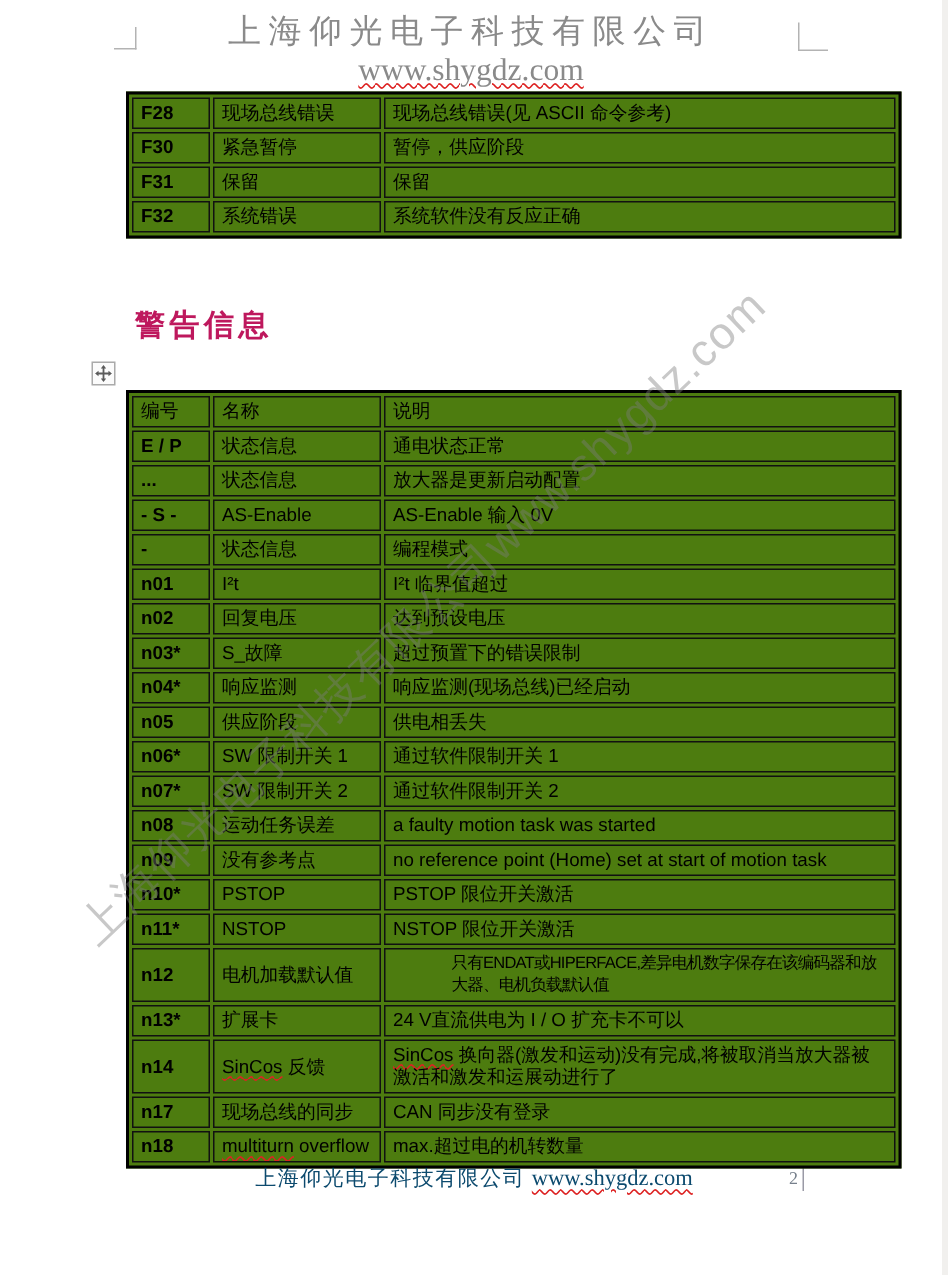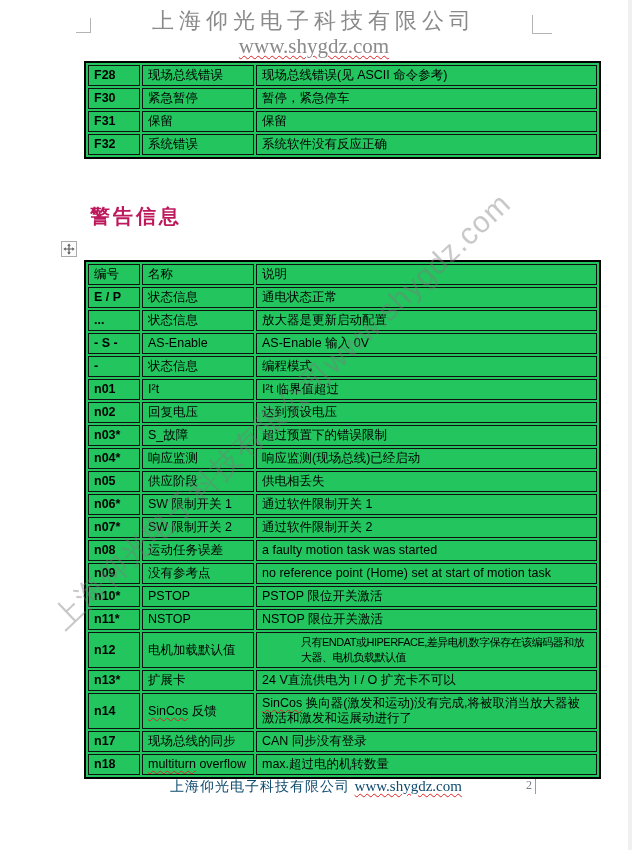--- a/index.html
+++ b/index.html
@@ -15,21 +15,21 @@
   .site-url { font-family:"Liberation Serif", serif; font-size:21px; line-height:24px;
               text-decoration:underline wavy #d22; text-decoration-thickness:1px; text-underline-offset:2px; }
 
   
   .mark { position:absolute; }
   .mark-tl { left:76px; top:18px; width:15px; height:15px; border-right:1px solid #b3b3b3; border-bottom:1px solid #b3b3b3; }
   .mark-tr { left:532px; top:15px; width:20px; height:19px; border-left:1px solid #b3b3b3; border-bottom:1px solid #b3b3b3; }
   .mark-br { left:535px; top:774px; width:22px; height:20px; border-left:1px solid #9a9aa6; border-top:1px solid #9a9aa6; }
 
   
-  table { border-collapse:separate; border-spacing:2px; border:2px solid #000; background:#22c55e; table-layout:fixed; }
+  table { border-collapse:separate; border-spacing:2px; border:2px solid #000; background:#4d7c0f; table-layout:fixed; }
   td, th { border:1px solid #111; padding:2px 5px; font-size:12.5px; line-height:15px; vertical-align:middle;
            overflow:hidden; text-align:left; color:#000; }
   th { font-weight:normal; }
   td.code { font-weight:bold; }
   .fault-table { position:absolute; left:84px; top:61px; width:517px; }
   .warning-table { position:absolute; left:84px; top:260px; width:517px; }
   col.c1 { width:52px; } col.c2 { width:112px; }
   .tight { font-size:11px; letter-spacing:-0.5px;padding-left:44px; }
   .sq { text-decoration:underline wavy #d22; text-decoration-thickness:1px; text-underline-offset:2px; }
 
@@ -78,21 +78,21 @@
       </colgroup>
     <tbody>
         <tr>
           <td class="code">F28</td>
           <td>现场总线错误</td>
           <td>现场总线错误(见 ASCII 命令参考)</td>
         </tr>
         <tr>
           <td class="code">F30</td>
           <td>紧急暂停</td>
-          <td>暂停，紧急停车</td>
+          <td>暂停，供应阶段</td>
         </tr>
         <tr>
           <td class="code">F31</td>
           <td>保留</td>
           <td>保留</td>
         </tr>
         <tr>
           <td class="code">F32</td>
           <td>系统错误</td>
           <td>系统软件没有反应正确</td>

